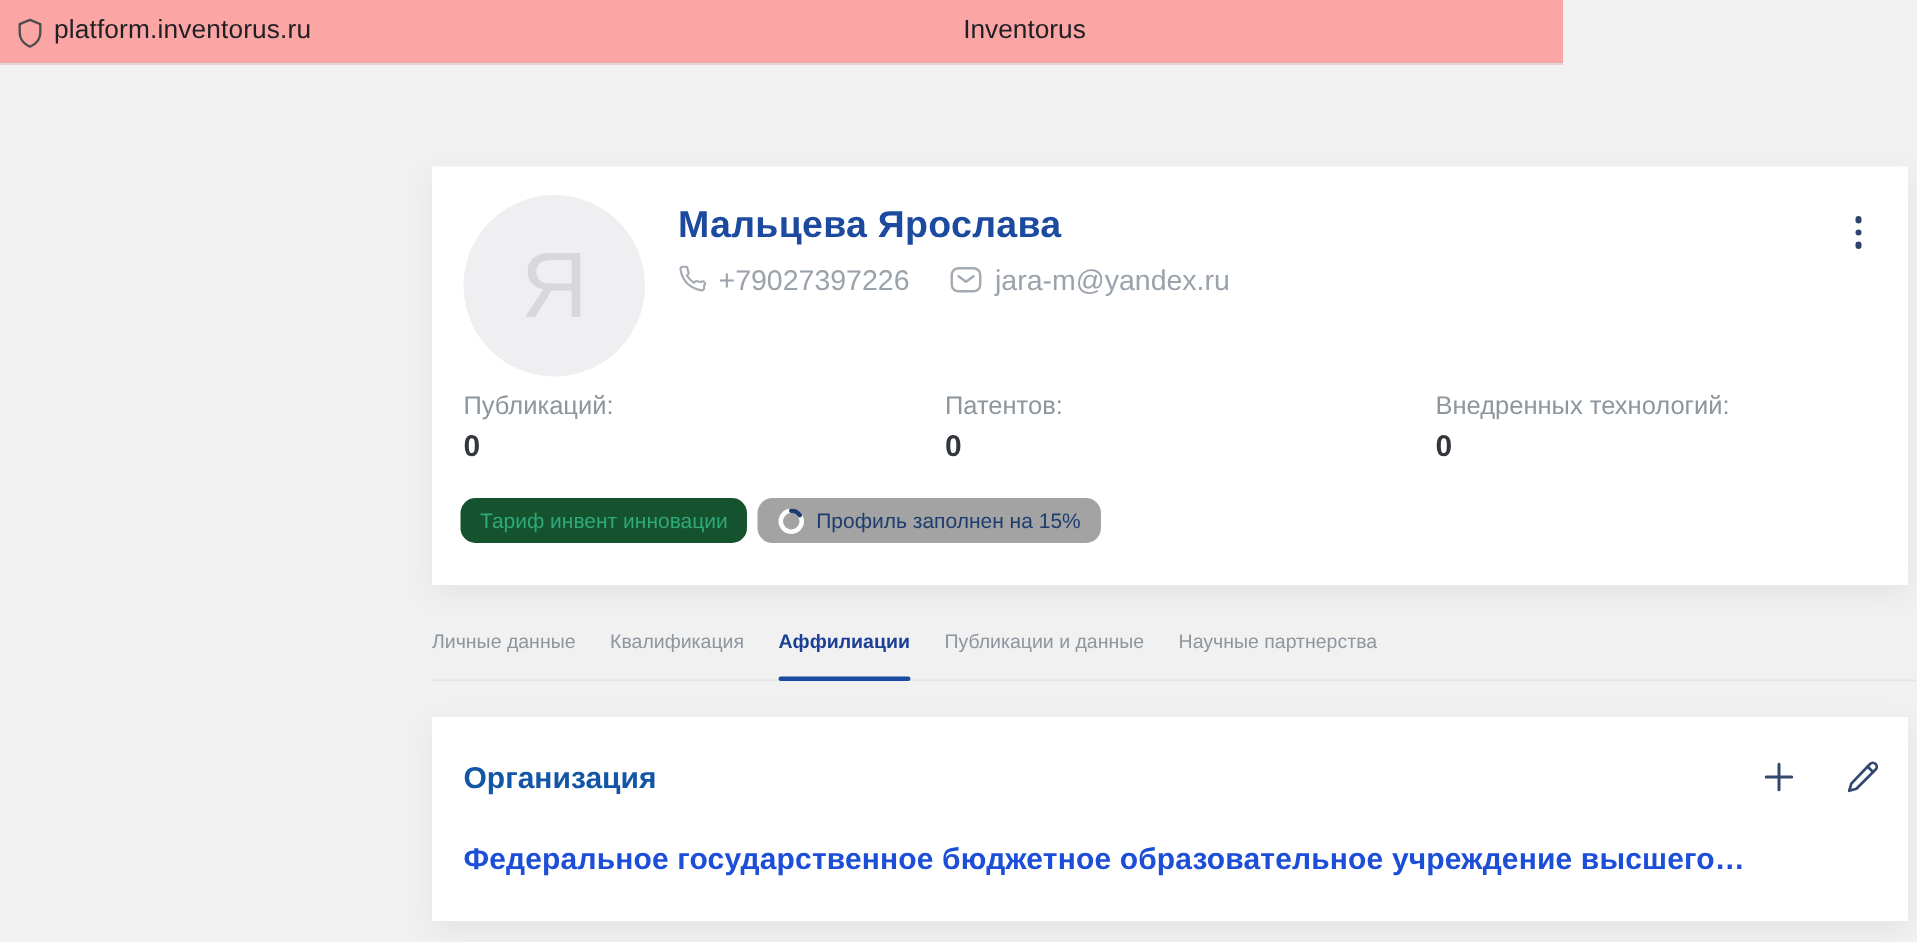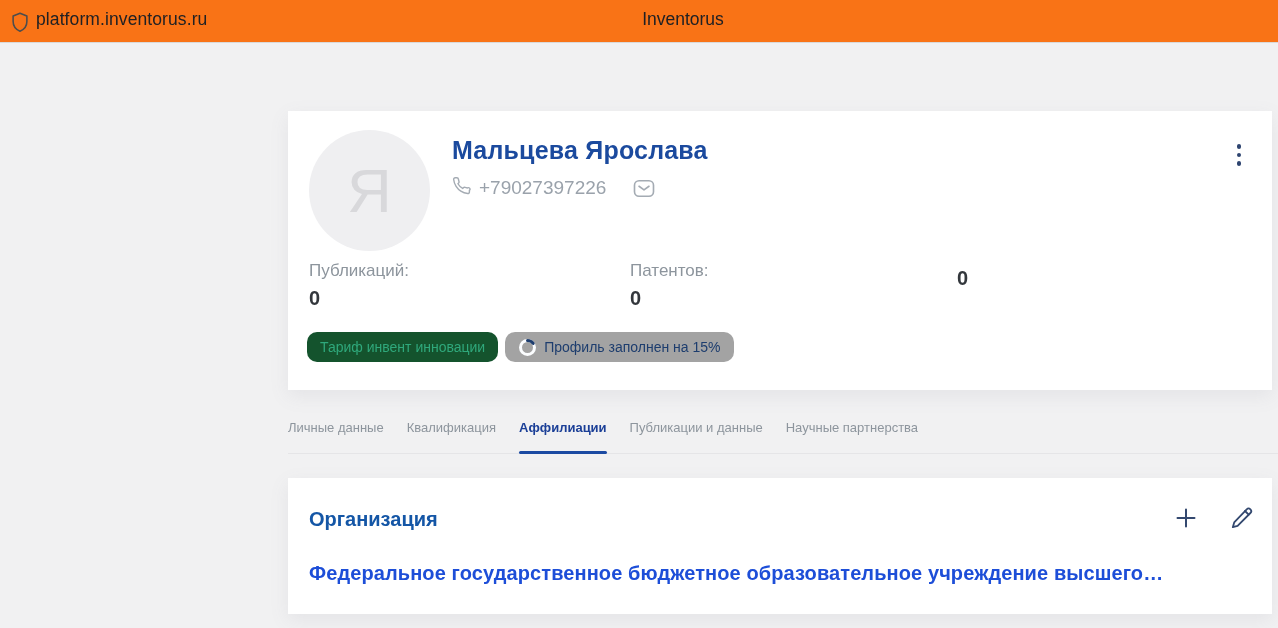--- a/index.html
+++ b/index.html
@@ -5,22 +5,22 @@
   * { margin:0; padding:0; box-sizing:border-box; }
   html,body { width:1278px; height:628px; }
   body {
     font-family:"Liberation Sans", sans-serif;
     background:#f1f1f2;
     overflow:hidden;
     position:relative;
   }
   
   .topbar {
-    position:absolute; left:0; top:0; width:1278px; height:43px;
-    background:#f97316; border-bottom:1px solid #d9d9d9;
+    position:absolute; left:0; top:0; width:1042px; height:43px;
+    background:#fca5a5; border-bottom:1px solid #d9d9d9;
   }
   .shield { position:absolute; left:9px; top:10px; width:22px; height:24px; color:#4d4d4d; }
   .url {
     position:absolute; left:36px; top:9px; font-size:17.5px; color:#202124; letter-spacing:0.1px;
   }
   .page-title {
     position:absolute; left:683px; top:9px; transform:translateX(-50%);
     font-size:17.5px; color:#202124;
   }
   
@@ -133,32 +133,34 @@
         </span>
         <span>+79027397226</span>
       </span>
       <span class="contact">
         <span>
           <svg width="22" height="19" viewBox="0 0 24 21" fill="none" stroke="currentColor" stroke-width="1.8" stroke-linecap="round" stroke-linejoin="round">
             <rect x="1.5" y="2" width="21" height="17" rx="5"></rect>
             <path d="M6.5 8 L12 12 L17.5 8"></path>
           </svg>
         </span>
+        <span>jara-m@yandex.ru</span>
       </span>
     </div>
 
     <div class="stat stat-1">
       <div class="stat-label">Публикаций:</div>
       <div class="stat-value">0</div>
     </div>
     <div class="stat stat-2">
       <div class="stat-label">Патентов:</div>
       <div class="stat-value">0</div>
     </div>
     <div class="stat stat-3">
+      <div class="stat-label">Внедренных технологий:</div>
       <div class="stat-value">0</div>
     </div>
 
     <div class="badges">
       <span class="badge badge-tariff">Тариф инвент инновации</span>
       <span class="badge badge-completion">
         <svg class="ring" width="19" height="19" viewBox="0 0 19 19">
           <circle cx="9.5" cy="9.5" r="7" fill="none" stroke="#fbfdff" stroke-width="3"></circle>
           <circle cx="9.5" cy="9.5" r="7" fill="none" stroke="#1d3d6e" stroke-width="3" stroke-dasharray="6.6 37.4" stroke-linecap="round" transform="rotate(-90 9.5 9.5)"></circle>
         </svg>

